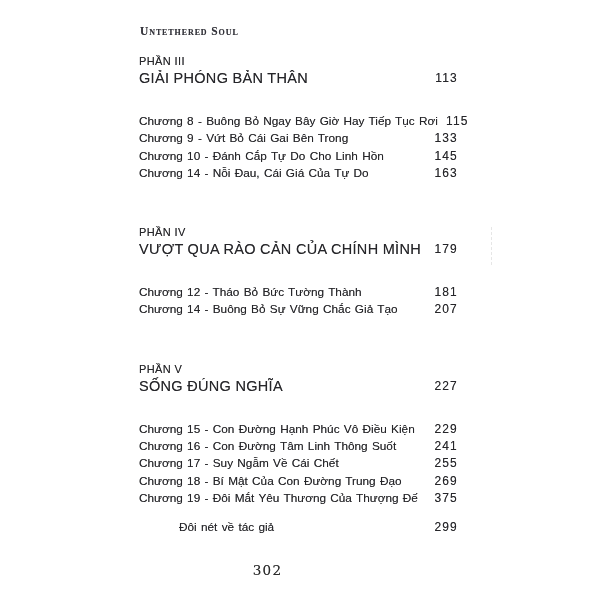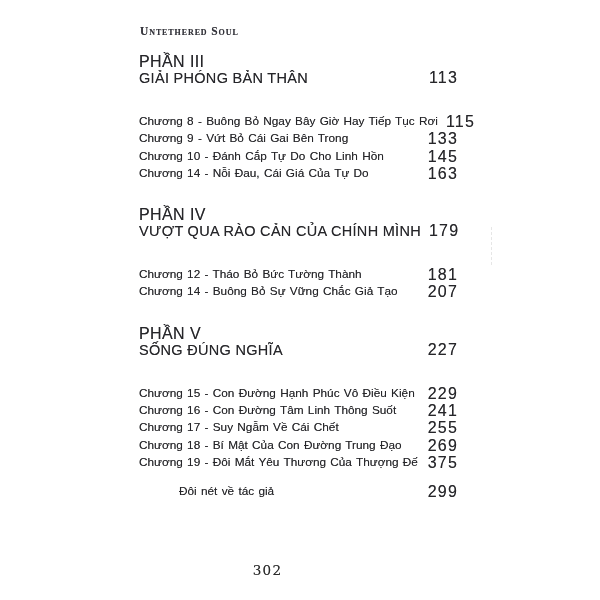--- a/index.html
+++ b/index.html
@@ -29,21 +29,21 @@
     letter-spacing: 0.9px;
     color: #35353d;
   }
   .toc {
     position: absolute;
     left: 139px;
     top: 55px;
     width: 319px;
   }
   .part-label {
-    font-size: 16px;
+    font-size: 11px;
     line-height: 13px;
     letter-spacing: 0.4px;
     white-space: nowrap;
   }
   .title-row {
     display: flex;
     justify-content: space-between;
     align-items: flex-end;
     font-size: 14.5px;
     line-height: 20px;
@@ -57,25 +57,25 @@
     align-items: flex-start;
   }
   .chapter-row {
     font-size: 11.8px;
     line-height: 17.3px;
     word-spacing: 1px;
   }
   .chapter-label { white-space: nowrap; }
   .page-num {
     letter-spacing: 1.2px;
-    font-size: 16px;
+    font-size: 12px;
     flex-shrink: 0;
     padding-left: 8px;
   }
-  .toc-section + .toc-section { margin-top: 26px; }
+  .toc-section + .toc-section { margin-top: 44px; }
   .author-row {
     margin-top: 12px;
     font-size: 11.8px;
     line-height: 17.3px;
     word-spacing: 1px;
     margin-left: 40px;
   }
   .folio {
     position: absolute;
     left: 0;

